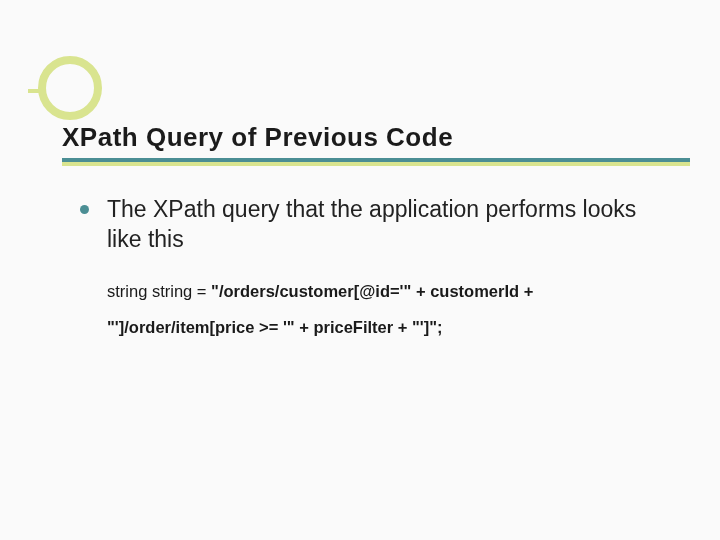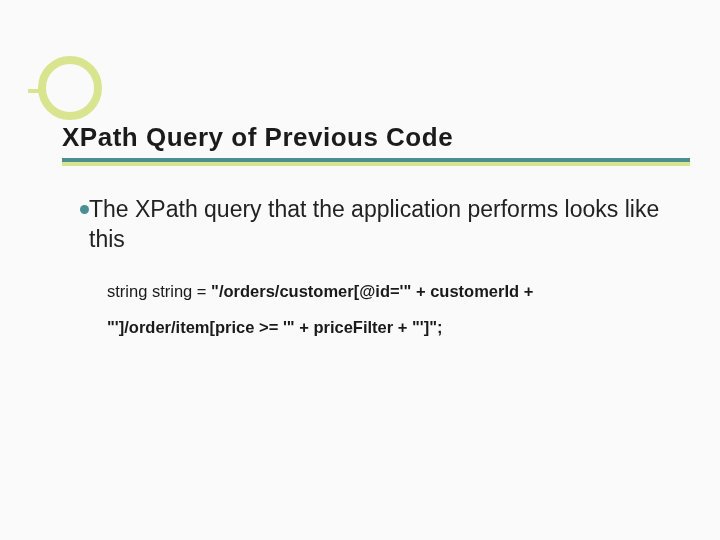--- a/index.html
+++ b/index.html
@@ -76,20 +76,21 @@
   .body {
     position: absolute;
     top: 195px;
     left: 80px;
     right: 60px;
   }
 
   .bullet-row {
     display: flex;
     align-items: flex-start;
+    gap: 18px;
     margin-bottom: 18px;
   }
   .bullet-dot {
     flex: 0 0 auto;
     width: 9px;
     height: 9px;
     border-radius: 50%;
     background: #4B8E94;
     margin-top: 10px;
   }

